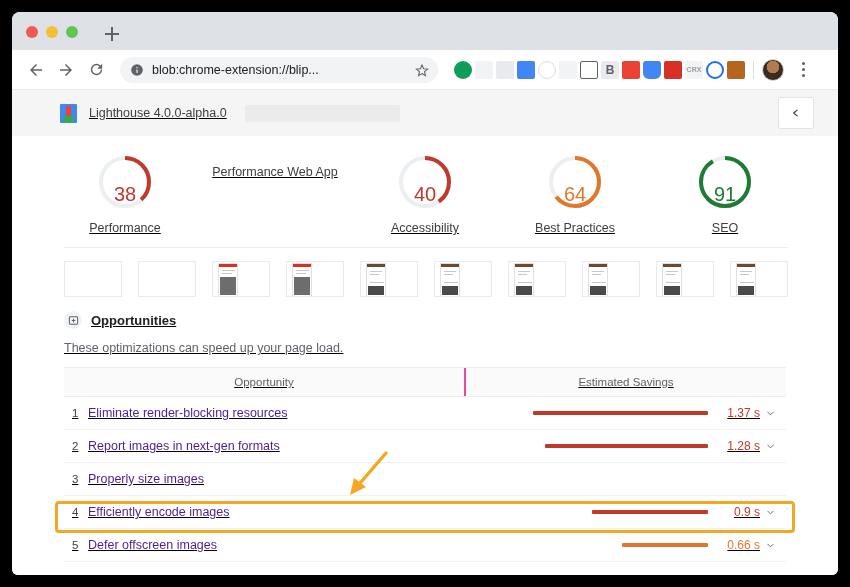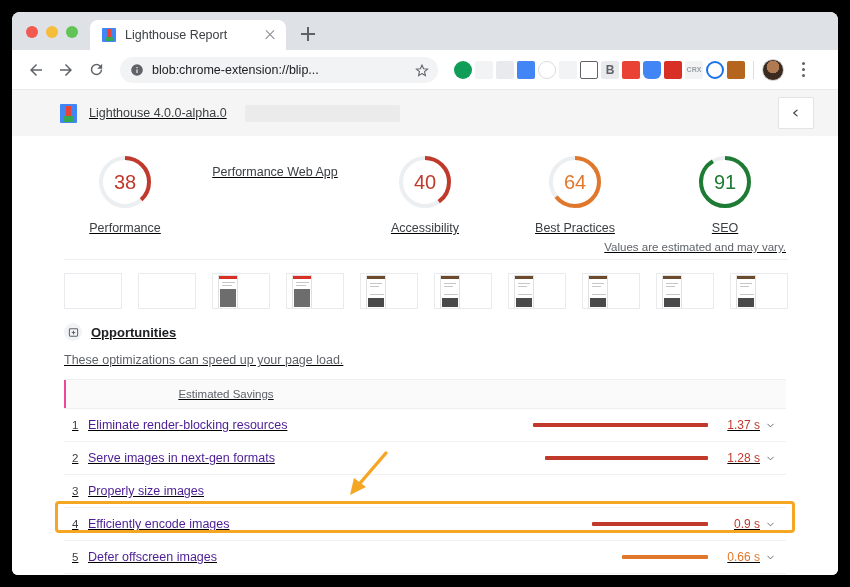--- a/index.html
+++ b/index.html
@@ -220,21 +220,21 @@
     padding: 18px 40px 6px 40px;
     justify-content: space-between;
   }
   .score {
     display: flex; flex-direction: column; align-items: center;
     width: 146px;
   }
   .gauge { position: relative; width: 56px; height: 56px; }
   .gauge svg { display: block; transform: rotate(-90deg); }
   .gauge .val {
-    position: absolute; left: 0; top: 0; width: 56px; height: 56px;
+    position: absolute; left: 0; top: 12px; width: 56px; height: 56px;
     display: flex; align-items: center; justify-content: center;
     font-size: 20px;
   }
   .score-label {
     margin-top: 11px;
     font-size: 12.5px;
     color: #3c4043;
     white-space: nowrap;
   }
 
@@ -369,25 +369,20 @@
 <body>
 
 <div id="root">
   <div class="window">
 
     <div class="tabstrip">
       <div class="traffic">
         <span class="dot red"></span>
         <span class="dot yellow"></span>
         <span class="dot green"></span>
-      </div>
-      <div class="tab">
-        <span class="lh-favicon"></span>
-        <span class="tab-title">Lighthouse Report</span>
-        <span class="tab-close"></span>
       </div>
       <div class="newtab"></div>
     </div>
 
     <div class="toolbar">
       <div class="navbtn">
         <svg width="18" height="18" viewBox="0 0 24 24">
             <path d="M20 11H7.8l5.6-5.6L12 4l-8 8 8 8 1.4-1.4L7.8 13H20z" fill="currentColor"></path>
           </svg>
       </div>
@@ -495,21 +490,20 @@
             <svg width="56" height="56" viewBox="0 0 56 56">
               <circle cx="28" cy="28" r="24" fill="none" stroke="#eceff1" stroke-width="4"></circle>
               <circle cx="28" cy="28" r="24" fill="none" stroke="#1e7b34" stroke-width="4" stroke-dasharray="137.2 70.9"></circle>
             </svg>
             <div class="val" style="color:#1e7b34">91</div>
           </div>
           <div class="score-label">SEO</div>
         </div>
       </div>
 
-      <div class="estimated">Values are estimated and may vary.</div>
 
       <div class="filmstrip-wrap">
         <div class="filmstrip">
           <div class="frame"></div>
           <div class="frame"></div>
           <div class="frame">
             <div class="mini">
               <div class="bar-top" style="background:#d93025"></div>
               <div class="ln" style="top:6px;width:13px"></div>
               <div class="ln" style="top:9px;width:10px"></div>
@@ -588,20 +582,21 @@
               <rect x="3" y="4" width="18" height="16" rx="2" fill="none" stroke="#5f6368" stroke-width="2.2"></rect>
               <path d="M12 9v6M9 12h6" stroke="#5f6368" stroke-width="2.2" stroke-linecap="round"></path>
             </svg>
           </span>
           <span class="opps-title">Opportunities</span>
         </div>
         <div class="opps-sub">These optimizations can speed up your page load.</div>
 
         <div class="table">
           <div class="thead">
+            <div class="th c1">Opportunity</div>
             <div class="th c2">Estimated Savings</div>
           </div>
 
           <div class="trow">
             <div class="rank">1</div>
             <div class="rname">Eliminate render-blocking resources</div>
             <div class="rsav">
               <div class="barwrap">
                 <div class="bar" style="width:175px;background:#c0392b"></div>
               </div>
@@ -609,21 +604,21 @@
               <div class="chev">
                 <svg width="11" height="11" viewBox="0 0 24 24">
                     <path d="M6 9l6 6 6-6" fill="none" stroke="#5f6368" stroke-width="2" stroke-linecap="round"></path>
                   </svg>
               </div>
             </div>
           </div>
 
           <div class="trow">
             <div class="rank">2</div>
-            <div class="rname">Serve images in next-gen formats</div>
+            <div class="rname">Report images in next-gen formats</div>
             <div class="rsav">
               <div class="barwrap">
                 <div class="bar" style="width:163px;background:#c0392b"></div>
               </div>
               <div class="savtxt" style="color:#c0392b">1.28 s</div>
               <div class="chev">
                 <svg width="11" height="11" viewBox="0 0 24 24">
                     <path d="M6 9l6 6 6-6" fill="none" stroke="#5f6368" stroke-width="2" stroke-linecap="round"></path>
                   </svg>
               </div>

